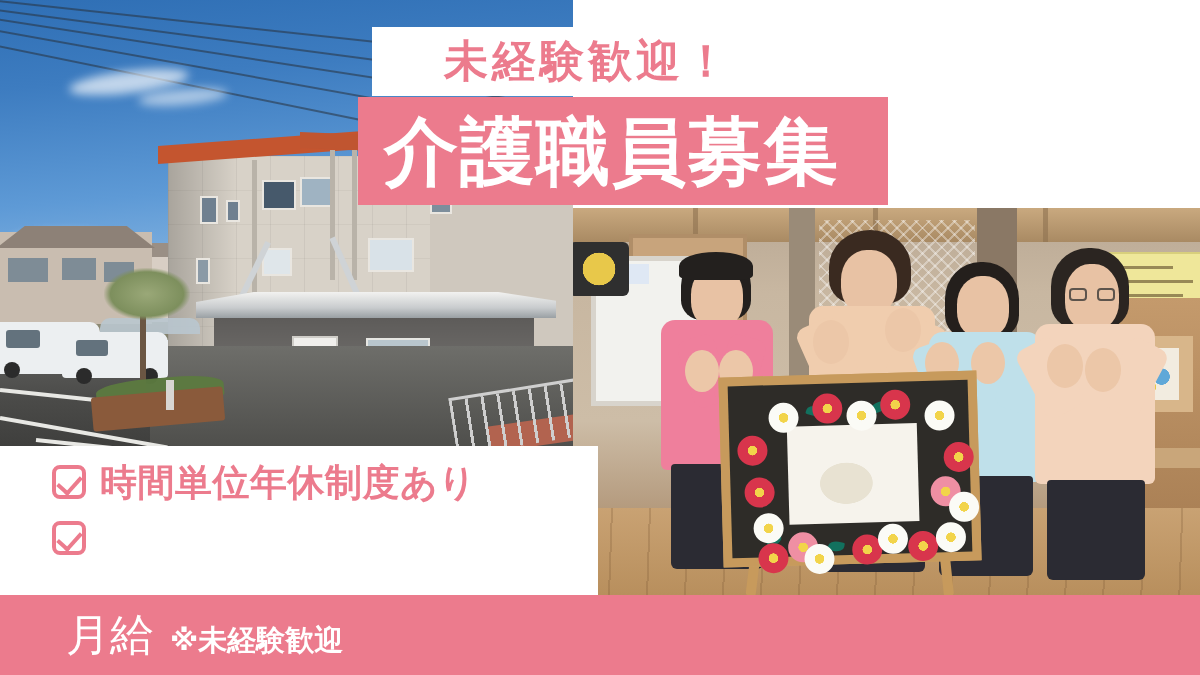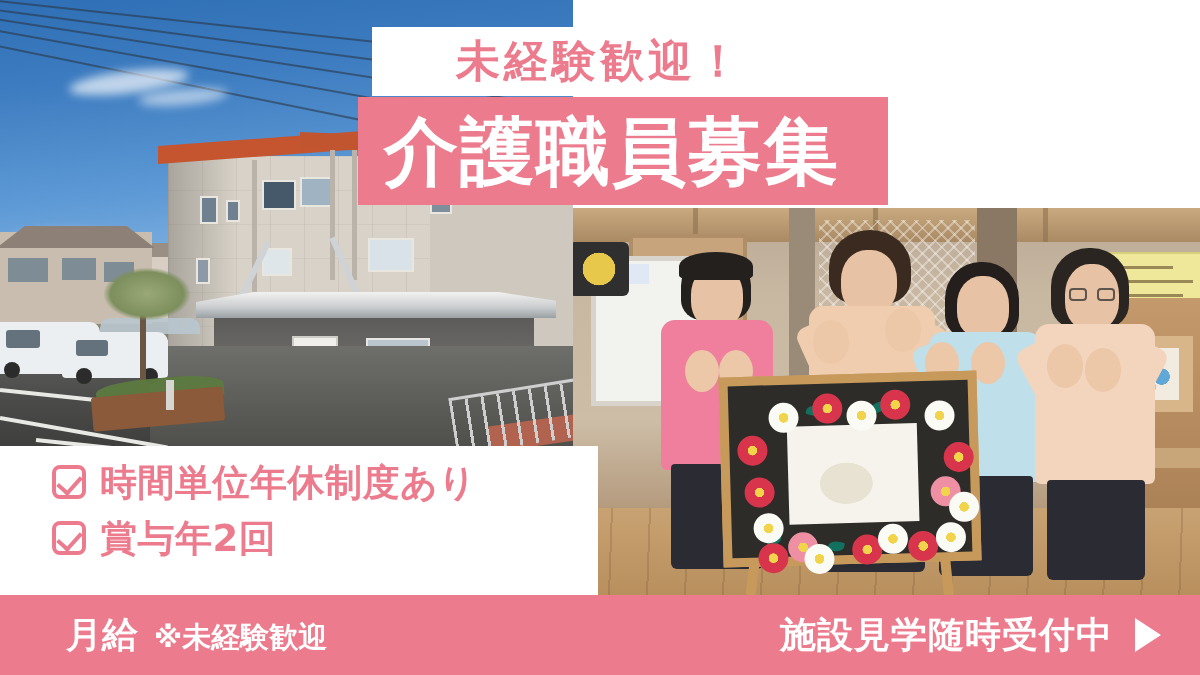--- a/index.html
+++ b/index.html
@@ -194,33 +194,33 @@
          position:relative; flex:0 0 auto; margin-right:14px; }
   .chk::after { content:""; position:absolute; left:6px; top:2px; width:11px; height:19px;
                 border-right:4px solid #ec7b8d; border-bottom:4px solid #ec7b8d;
                 transform:rotate(42deg); }
   .feature-text { font-size:37px; font-weight:700; color:#ec7b8d; letter-spacing:.5px;
                   white-space:nowrap; line-height:1; }
 
   
   .sub-band { position:absolute; left:372px; top:27px; width:828px; height:69px;
               background:#ffffff; display:flex; align-items:center; }
-  .sub-band-text { position:absolute; left:84px; font-size:44px; font-weight:700;
+  .sub-band-text { position:absolute; left:72px; font-size:44px; font-weight:700;
                    color:#ec7b8d; letter-spacing:4px; white-space:nowrap; }
   .main-band { position:absolute; left:358px; top:97px; width:530px; height:108px;
                background:#ec7b8d; display:flex; align-items:center; }
   .main-band-text { position:absolute; left:26px; font-size:74px; font-weight:700;
                     color:#ffffff; letter-spacing:2px; white-space:nowrap; line-height:1; }
 
   
   .bottom-bar { position:absolute; left:0; top:595px; width:1200px; height:80px;
                 background:#ec7b8d; display:flex; align-items:center; }
   .salary { position:absolute; left:66px; display:flex; align-items:baseline; color:#ffffff;
             white-space:nowrap; }
-  .sal-lead { font-size:36px; font-weight:700; }
+  .sal-lead { font-size:44px; font-weight:400; }
   .sal-num  { font-size:56px; font-weight:700; letter-spacing:-1px; }
   .sal-unit { font-size:40px; font-weight:700; }
   .sal-note { font-size:29px; font-weight:700; margin-left:16px; }
   .cta { position:absolute; left:780px; display:flex; align-items:center; color:#ffffff;
          white-space:nowrap; }
   .cta-text { font-size:36px; font-weight:700; letter-spacing:1px; }
   .cta-arrow { margin-left:22px; width:0; height:0; border-left:26px solid #ffffff;
                border-top:17px solid transparent; border-bottom:17px solid transparent; }
 </style>
 </head>
@@ -417,36 +417,31 @@
   </div>
 
   <div class="feature-strip">
     <div class="feature-list">
       <div class="feature-row">
         <span class="chk"></span>
         <span class="feature-text">時間単位年休制度あり</span>
       </div>
       <div class="feature-row">
         <span class="chk"></span>
-        <span class="feature-text">賞与年2回</span>
       </div>
     </div>
   </div>
 
   <div class="sub-band">
     <span class="sub-band-text">未経験歓迎！</span>
   </div>
   <div class="main-band">
     <span class="main-band-text">介護職員募集</span>
   </div>
 
   <div class="bottom-bar">
     <div class="salary">
       <span class="sal-lead">月給</span>
       <span class="sal-note">※未経験歓迎</span>
     </div>
-    <div class="cta">
-      <span class="cta-text">施設見学随時受付中</span>
-      <span class="cta-arrow"></span>
-    </div>
   </div>
 
 </div>
 
 </body></html>

